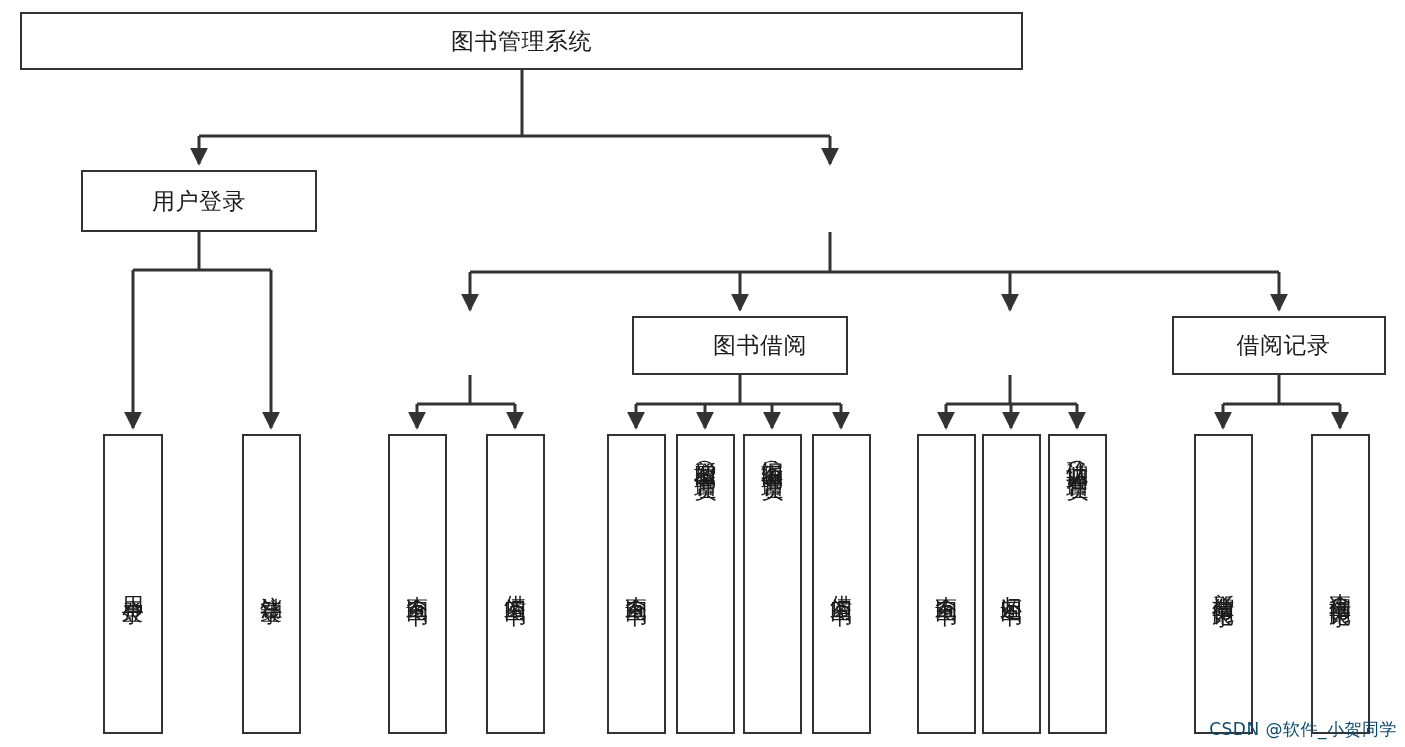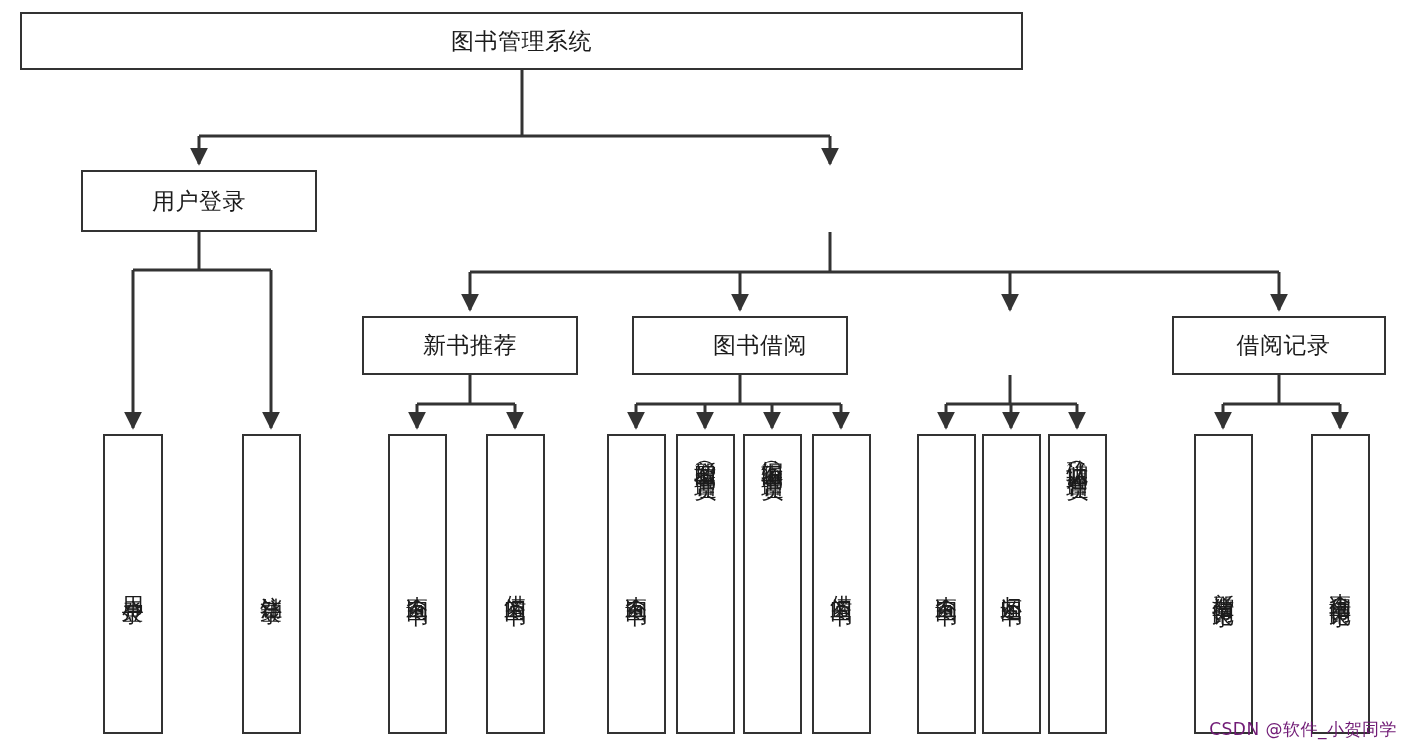--- a/index.html
+++ b/index.html
@@ -61,21 +61,21 @@
     text-align: center;
   }
   .node.v.mid {
     align-items: center;
   }
   #watermark {
     position: absolute;
     right: 8px;
     bottom: 6px;
     font-size: 17px;
-    color: #701a75;
+    color: #0c4a6e;
     font-family: "DejaVu Sans", "Liberation Sans", sans-serif;
     white-space: nowrap;
     letter-spacing: 0.5px;
   }
 </style>
 </head>
 <body>
 
 <div id="canvas">
 
@@ -133,23 +133,20 @@
   </svg>
 
   <div class="node h" style="left:20px; top:12px; width:1003px; height:58px;">
     <span class="label-h">图书管理系统</span>
   </div>
 
   <div class="node h" style="left:81px; top:170px; width:236px; height:62px;">
     <span class="label-h">用户登录</span>
   </div>
 
-  <div class="node h" style="left:362px; top:316px; width:216px; height:59px;">
-    <span class="label-h">新书推荐</span>
-  </div>
   <div class="node h" style="left:632px; top:316px; width:216px; height:59px;padding-left:40px;">
     <span class="label-h">图书借阅</span>
   </div>
   <div class="node h" style="left:1172px; top:316px; width:214px; height:59px;padding-left:9px;">
     <span class="label-h">借阅记录</span>
   </div>
 
   <div class="node v mid" style="left:103px; top:434px; width:60px; height:300px;">
     <span class="label-v">用户登录</span>
   </div>

